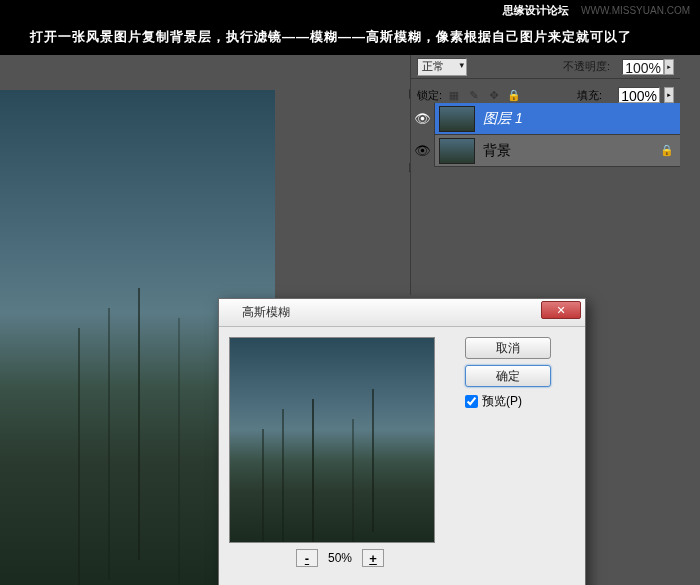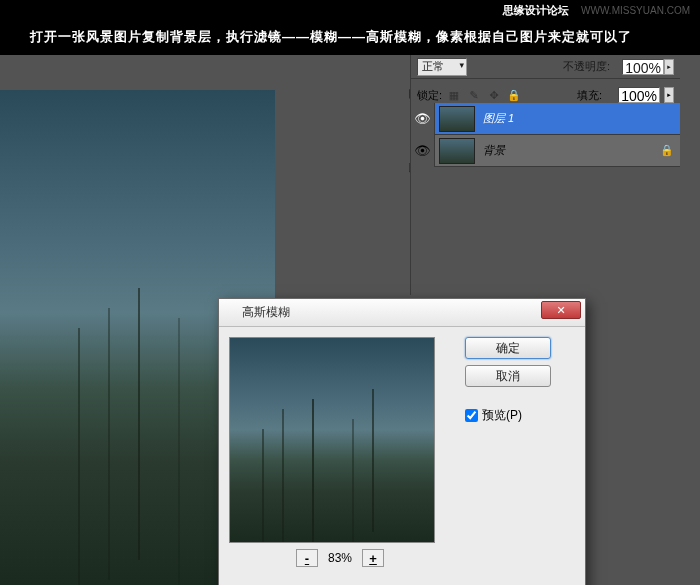--- a/index.html
+++ b/index.html
@@ -32,37 +32,37 @@
 .panel-input-arrow { width: 10px; height: 16px; background: #ddd; border: 1px solid #999; font-size: 7px; display: flex; align-items: center; justify-content: center; }
 
 .lock-row { display: flex; align-items: flex-end; height: 24px; padding: 0 6px; font-size: 11px; gap: 4px; }
 .lock-icon { width: 16px; height: 16px; display: flex; align-items: center; justify-content: center; color: #333; font-size: 11px; }
 
 .layers-list { background: #6a6a6a; }
 .layer-item { display: flex; align-items: center; height: 32px; border-bottom: 1px solid #3a3a3a; }
 .layer-item.active { background: #3875d7; color: #fff; }
 .layer-eye { width: 24px; height: 32px; display: flex; align-items: center; justify-content: center; border-right: 1px solid #3a3a3a; background: #535353; font-size: 13px; }
 .layer-thumb { width: 36px; height: 26px; margin: 0 4px; border: 1px solid #222; background: linear-gradient(180deg, #4a6a7a 0%, #2a3a2f 100%); }
-.layer-name { font-size: 11px; padding-left: 4px; flex: 1; }
+.layer-name { font-size: 14px; padding-left: 4px; flex: 1; }
 .layer-lock { width: 20px; font-size: 11px; color: #333; }
 .layer-item.active .layer-name { font-style: italic; }
 
 
 .dialog { position: absolute; top: 243px; left: 218px; width: 368px; height: 318px; background: #ececec; border: 1px solid #6a6a6a; box-shadow: 4px 4px 12px rgba(0,0,0,0.5); z-index: 100; }
 .dialog-title { height: 28px; background: linear-gradient(#fdfdfd, #e6e6e6); border-bottom: 1px solid #bbb; display: flex; align-items: center; padding: 0 23px; font-size: 12px; color: #333; position: relative; }
 .dialog-close { position: absolute; right: 4px; top: 2px; width: 40px; height: 18px; background: linear-gradient(#e07a7a, #c23a3a); border: 1px solid #8a2a2a; border-radius: 2px; color: #fff; font-size: 11px; display: flex; align-items: center; justify-content: center; }
 
 .dialog-body { padding: 10px; display: flex; }
 .preview-box { width: 206px; height: 206px; border: 1px solid #888; background: linear-gradient(180deg, #2a4a5a 0%, #3a5a6a 15%, #4a6a7a 30%, #5a7a85 45%, #3a5248 60%, #2a3a2f 75%, #1a2a1f 100%); position: relative; overflow: hidden; }
 .preview-box::before { content: ""; position: absolute; top: 30%; left: 40%; width: 2px; height: 70%; background: rgba(20,30,20,0.7); box-shadow: -30px 10px 0 rgba(20,30,20,0.5), 40px 20px 0 rgba(20,30,20,0.4), 60px -10px 0 rgba(20,30,20,0.6), -50px 30px 0 rgba(20,30,20,0.5); }
 
 .dialog-buttons { margin-left: 14px; display: flex; flex-direction: column; gap: 6px; }
 .dlg-btn { width: 86px; height: 22px; background: linear-gradient(#fdfdfd, #e0e0e0); border: 1px solid #8a8a8a; border-radius: 3px; font-size: 12px; color: #222; }
 .dlg-btn.primary { border: 1px solid #4a8ad0; box-shadow: 0 0 2px #4a8ad0; }
-.preview-check { display: flex; align-items: center; margin-top: 14px; font-size: 12px; gap: 4px; }
+.preview-check { display: flex; align-items: center; font-size: 12px; gap: 4px; }
 
 .zoom-row { display: flex; align-items: center; justify-content: center; gap: 10px; padding: 6px 0; font-size: 12px; }
 .zoom-btn { width: 22px; height: 18px; background: #f0f0f0; border: 1px solid #999; font-size: 13px; font-weight: bold; text-decoration: underline; }
 
 .radius-row { display: flex; align-items: center; padding: 4px 14px; font-size: 12px; gap: 6px; }
 
 .left-column { width: 222px; }
 </style>
 </head>
 <body>
@@ -108,45 +108,45 @@
     </div>
     <div class="layers-list">
       <div class="layer-item active">
         <div class="layer-eye">👁</div>
         <div class="layer-thumb"></div>
         <div class="layer-name">图层 1</div>
       </div>
       <div class="layer-item">
         <div class="layer-eye">👁</div>
         <div class="layer-thumb"></div>
-        <div class="layer-name" style="font-style:italic">背景</div>
+        <div class="layer-name" style="">背景</div>
         <div class="layer-lock">🔒</div>
       </div>
     </div>
   </div>
 
   <div class="dialog">
     <div class="dialog-title">
       <span>高斯模糊</span>
       <div class="dialog-close">
         <span>✕</span>
       </div>
     </div>
     <div class="dialog-body">
       <div class="left-column">
         <div class="preview-box"></div>
         <div class="zoom-row">
           <button class="zoom-btn">-</button>
-          <span>83%</span>
+          <span>50%</span>
           <button class="zoom-btn">+</button>
         </div>
       </div>
       <div class="dialog-buttons">
+        <button class="dlg-btn">取消</button>
         <button class="dlg-btn primary">确定</button>
-        <button class="dlg-btn">取消</button>
         <label class="preview-check">
           <input type="checkbox" checked="" style="">
           <span>预览(P)</span>
         </label>
       </div>
     </div>
     <div class="radius-row">
       
       
       

